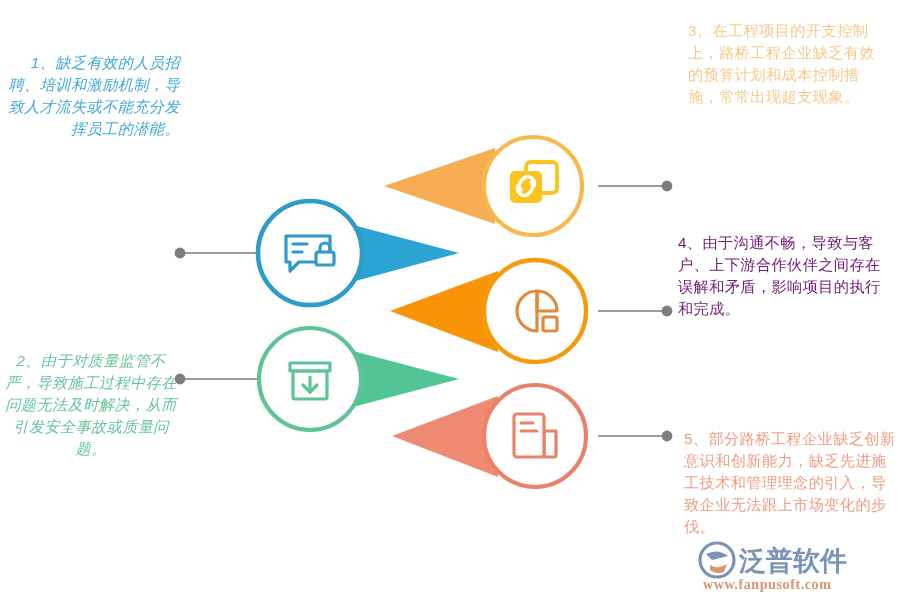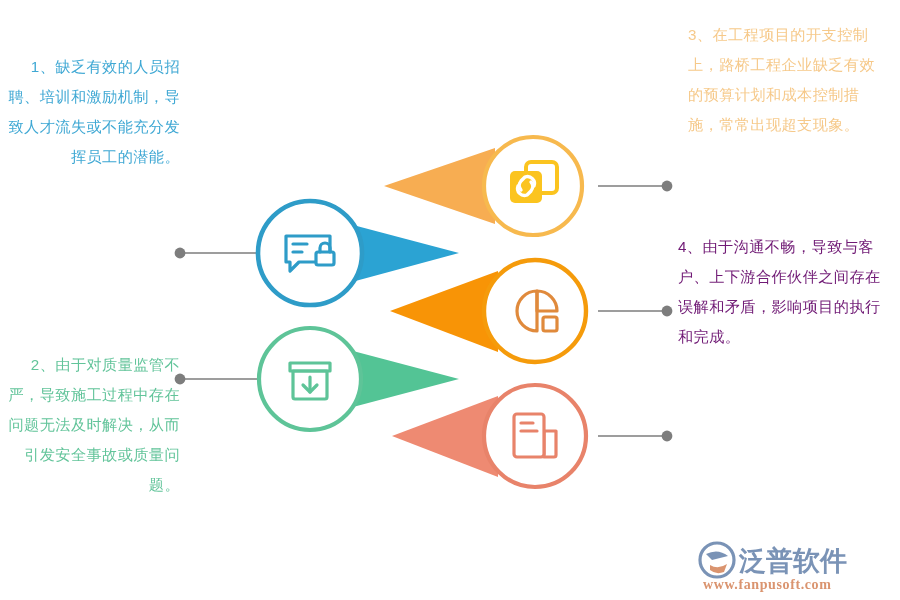--- a/index.html
+++ b/index.html
@@ -22,30 +22,30 @@
     top: 0;
     width: 900px;
     height: 600px;
     background: #ffffff;
   }
 
   
   .txt {
     position: absolute;
     font-size: 15.2px;
-    line-height: 30px;
+    line-height: 22px;
     letter-spacing: 0.4px;
     white-space: pre-wrap;
     font-weight: 500;
   }
-  .txt-left  { text-align: right; }
+  .txt-left  { text-align: right; font-style: italic; }
   .txt-right { text-align: left; }
 
   #text-1 { left: 6px;   top: 52px;  width: 174px; color: #3fa8d4; }
-  #text-2 { left: 2px;   top: 350px; width: 178px; color: #62c49a; }
+  #text-2 { left: 2px;   top: 350px; width: 178px; color: #62c49a; text-align: center; }
   #text-3 { left: 688px; top: 20px;  width: 200px; color: #f6c98a; }
   #text-4 { left: 678px; top: 232px; width: 210px; color: #701a75; }
   #text-5 { left: 684px; top: 428px; width: 212px; color: #ee9c84; }
 
   
   #diagram {
     position: absolute;
     left: 0;
     top: 0;
   }
@@ -62,20 +62,21 @@
 </style>
 </head>
 <body>
 
 <div id="stage">
 
   <div class="txt txt-left" id="text-1">1、缺乏有效的人员招聘、培训和激励机制，导致人才流失或不能充分发挥员工的潜能。</div>
   <div class="txt txt-left" id="text-2">2、由于对质量监管不严，导致施工过程中存在问题无法及时解决，从而引发安全事故或质量问题。</div>
   <div class="txt txt-right" id="text-3">3、在工程项目的开支控制上，路桥工程企业缺乏有效的预算计划和成本控制措施，常常出现超支现象。</div>
   <div class="txt txt-right" id="text-4">4、由于沟通不畅，导致与客户、上下游合作伙伴之间存在误解和矛盾，影响项目的执行和完成。</div>
+  <div class="txt txt-right" id="text-5">5、部分路桥工程企业缺乏创新意识和创新能力，缺乏先进施工技术和管理理念的引入，导致企业无法跟上市场变化的步伐。</div>
 
   <svg id="diagram" width="900" height="600" viewBox="0 0 900 600">
 
     <g>
       <line x1="184" y1="253" x2="262" y2="253" stroke="#7d7d7d" stroke-width="1.4"></line>
       <circle cx="180" cy="253" r="5.4" fill="#7d7d7d"></circle>
 
       <line x1="184" y1="379" x2="262" y2="379" stroke="#7d7d7d" stroke-width="1.4"></line>
       <circle cx="180" cy="379" r="5.4" fill="#7d7d7d"></circle>
 

